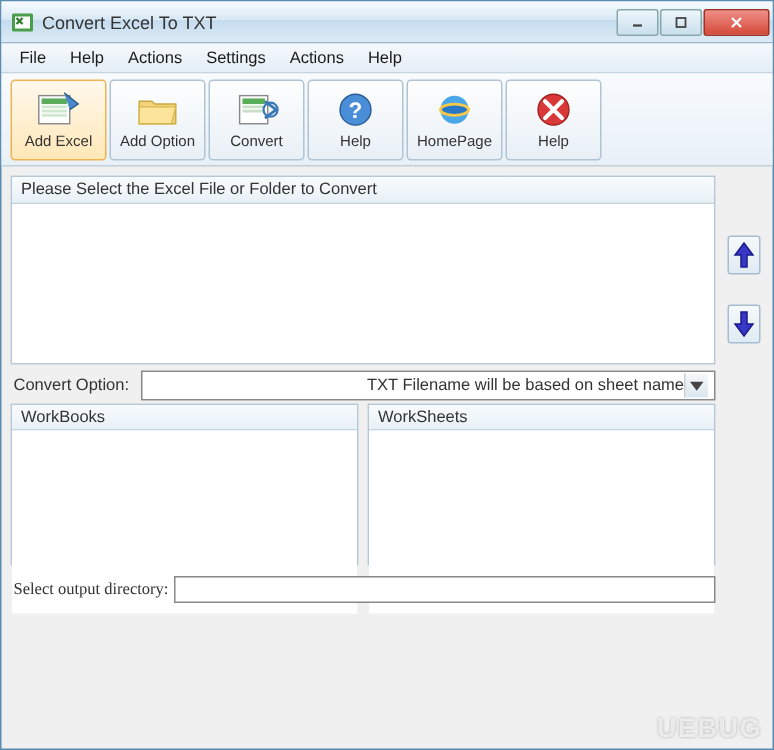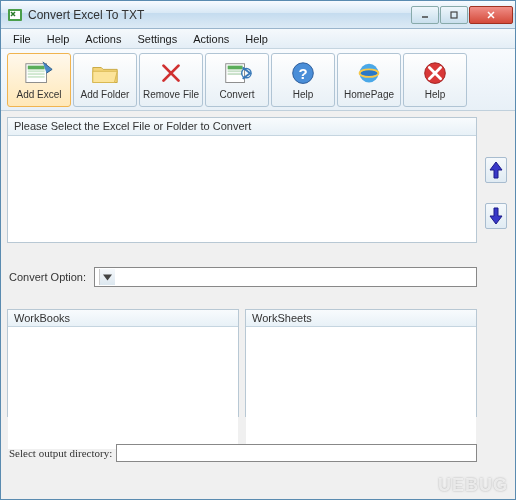--- a/index.html
+++ b/index.html
@@ -18,21 +18,21 @@
 .menubar { height: 20px; background: linear-gradient(to bottom, #f5f9fc, #e4eef6); display: flex; align-items: center; padding: 0 4px; border-bottom: 1px solid #c5d5e0; }
 .menu-item { padding: 2px 8px; font-size: 11px; color: #1a1a1a; cursor: pointer; }
 
 .toolbar { height: 62px; background: linear-gradient(to bottom, #f8fbfe, #e8f0f7); display: flex; align-items: center; padding: 3px 6px; gap: 2px; border-bottom: 1px solid #c0d0dc; }
 .tool-btn { width: 64px; height: 54px; border: 1px solid #b0c4d4; border-radius: 3px; background: linear-gradient(to bottom, #fefefe, #e8f0f6); display: flex; flex-direction: column; align-items: center; justify-content: center; cursor: pointer; gap: 2px; }
 .tool-btn:first-child { border-color: #f0b450; background: linear-gradient(to bottom, #fff8ec, #ffe8b8); }
 .tool-icon { width: 30px; height: 28px; display: flex; align-items: center; justify-content: center; }
 .tool-label { font-size: 10px; color: #333; text-align: right; }
 
 .content { flex: 1; padding: 6px; display: flex; gap: 6px; }
-.left-col { flex: 1; display: flex; flex-direction: column; gap: 20px; }
+.left-col { flex: 1; display: flex; flex-direction: column; gap: 0; }
 .right-col { width: 26px; display: flex; flex-direction: column; justify-content: flex-start; padding-top: 40px; gap: 20px; align-items: center; }
 
 .panel { border: 1px solid #b8c8d4; background: #fff; }
 .panel.inset { box-shadow: inset 1px 1px 2px rgba(0,0,0,0.1); }
 .panel-header { background: linear-gradient(to bottom, #f8fbfd, #e8f1f7); border-bottom: 1px solid #c5d5e0; padding: 2px 6px; font-size: 11px; color: #333; }
 
 .file-list { height: 126px; }
 .file-list .panel-header { height: 18px; }
 .file-list-body { height: 106px; background: #fff; }
 
@@ -110,29 +110,21 @@
         </span>
       <span class="tool-label">Add Excel</span>
     </div>
     <div class="tool-btn">
       <span class="tool-icon">
           <svg viewBox="0 0 32 28">
             <path d="M3 8 L3 24 L29 24 L29 10 L14 10 L12 8 Z" fill="#f4d47a" stroke="#c8a840"></path>
             <path d="M3 12 L29 12 L26 24 L3 24 Z" fill="#fce49a" stroke="#d8b850"></path>
           </svg>
         </span>
-      <span class="tool-label">Add Folder</span>
-    </div>
-    <div class="tool-btn">
-      <span class="tool-icon">
-          <svg viewBox="0 0 32 28">
-            <path d="M8 6 L24 22 M24 6 L8 22" stroke="#d03030" stroke-width="3" stroke-linecap="round"></path>
-          </svg>
-        </span>
-      <span class="tool-label">Remove File</span>
+      <span class="tool-label">Add Option</span>
     </div>
     <div class="tool-btn">
       <span class="tool-icon">
           <svg viewBox="0 0 32 28">
             <rect x="4" y="4" width="20" height="20" fill="#fff" stroke="#888"></rect>
             <rect x="6" y="6" width="16" height="4" fill="#5aad5a"></rect>
             <rect x="6" y="11" width="16" height="2" fill="#c8e0c8"></rect>
             <rect x="6" y="14" width="16" height="2" fill="#c8e0c8"></rect>
             <path d="M22 8 L30 14 L22 20" fill="none" stroke="#3878b8" stroke-width="2"></path>
             <circle cx="26" cy="14" r="5" fill="none" stroke="#3878b8" stroke-width="1.5"></circle>
@@ -174,20 +166,21 @@
     <div class="left-col">
 
       <div class="panel inset file-list">
         <div class="panel-header">Please Select the Excel File or Folder to Convert</div>
         <div class="file-list-body"></div>
       </div>
 
       <div class="option-row">
         <span class="option-label">Convert Option:</span>
         <div class="dropdown">
+          <span class="dropdown-text">TXT Filename will be based on sheet name</span>
           <span class="dropdown-arrow">
               <svg viewBox="0 0 10 10">
                 <path d="M2 3 L5 7 L8 3" fill="#444"></path>
               </svg>
             </span>
         </div>
       </div>
 
       <div class="two-panels">
         <div class="panel inset half-panel">

